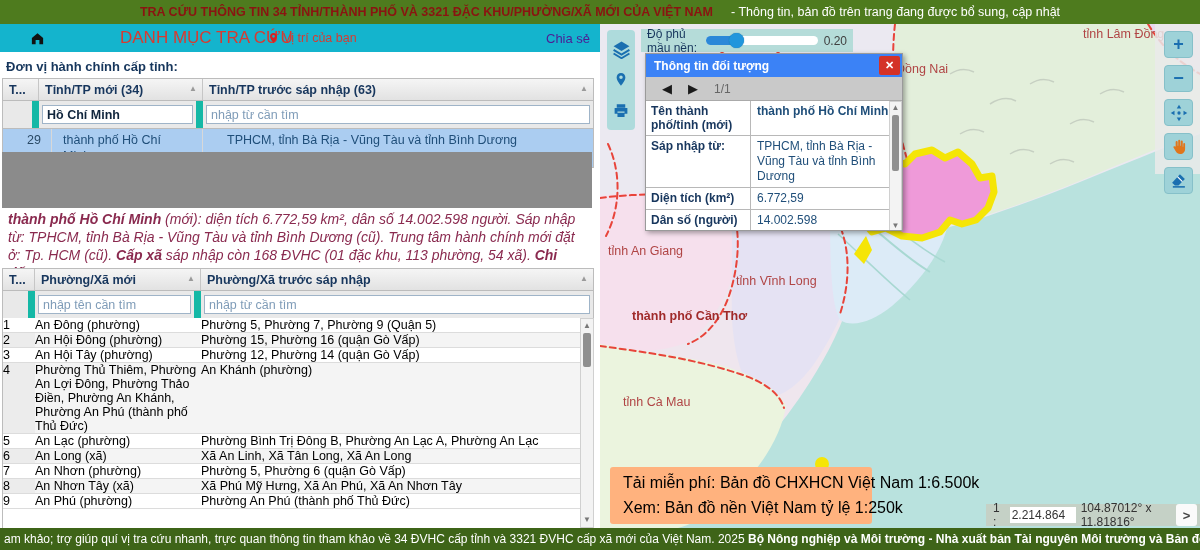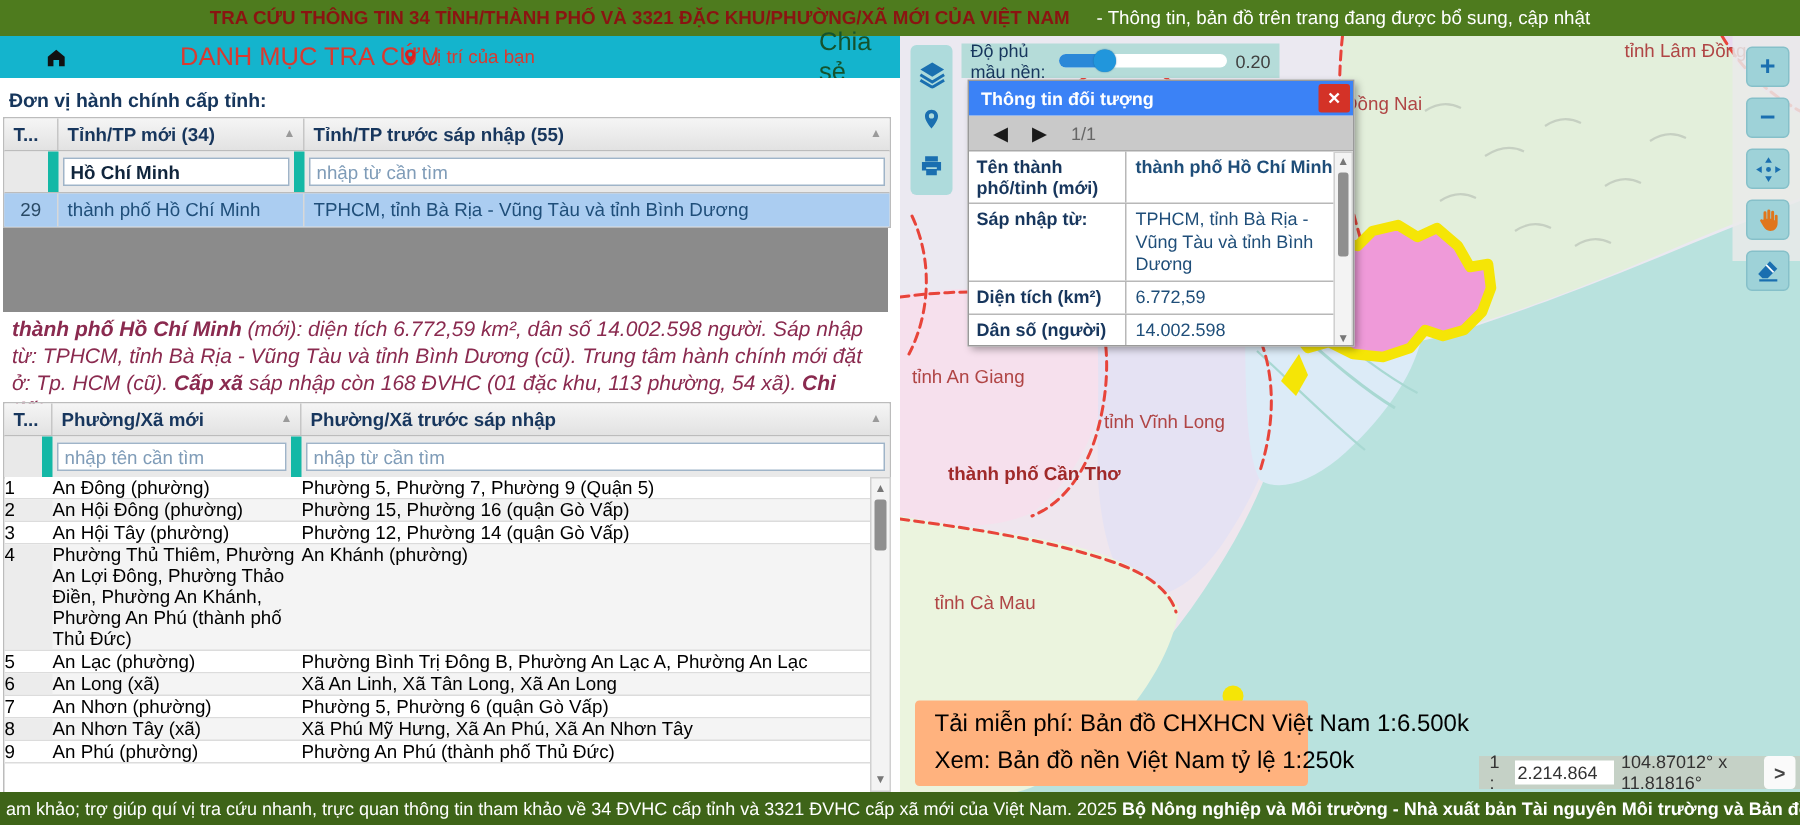--- a/index.html
+++ b/index.html
@@ -9,21 +9,21 @@
   .top-bar{position:absolute;top:0;left:0;width:1200px;height:24px;background:#4e7b1e;
            display:flex;align-items:center;justify-content:center;gap:18px;white-space:nowrap}
   .top-title{color:#8a1411;font-weight:bold;font-size:12.5px}
   .top-sub{color:#fff;font-size:12.5px}
   
   .nav-bar{position:absolute;top:24px;left:0;width:600px;height:28px;background:#14b4cd}
   .nav-item{position:absolute;top:0;height:28px;display:flex;align-items:center;gap:4px;cursor:pointer}
   .nav-home{left:30px}
   .nav-menu{left:120px;color:#d93a30;font-size:17px}
   .nav-loc{left:268px;color:#d93a30;font-size:12.5px}
-  .nav-share{left:546px;color:#14532d;font-size:17px}
+  .nav-share{left:546px;color:#4c1d95;font-size:13px}
   
   .left-panel{position:absolute;top:52px;left:0;width:600px;height:476px;background:#fff;overflow:hidden}
   .panel-heading{position:absolute;top:7px;left:6px;font-size:13px;font-weight:bold;color:#16365c}
   .tbl{position:absolute;left:2px;width:592px;border:1px solid #bcbcbc;box-sizing:border-box;font-size:12.5px}
   .t1{top:26px}
   .t2{top:216px;border-bottom:none}
   .thead,.tfilter,.trow{display:grid}
   .t1 .thead,.t1 .tfilter,.t1 .trow{grid-template-columns:36px 164px 1fr}
   .t2 .thead,.t2 .tfilter{grid-template-columns:32px 166px 1fr}
   .thead{background:linear-gradient(#f5f5f5,#e2e2e2);border-bottom:1px solid #bcbcbc;height:21px;align-items:center;color:#17365d;font-weight:bold}
@@ -31,21 +31,21 @@
   .thead .hc:last-child{border-right:none}
   .sort-asc{position:absolute;right:5px;top:6px;font-size:8px;color:#9a9a9a;line-height:8px}
   .tfilter{background:#e9e9e9;border-bottom:1px solid #bcbcbc;height:27px;align-items:center}
   .tfilter .fc{padding:0 3px;border-right:7px solid #14b8a6;height:27px;display:flex;align-items:center}
   .tfilter .fc:last-child{border-right:none}
   .tfilter input{height:19px;border:1px solid #9fb4c8;font-size:12.5px;padding:0 4px;width:100%;box-sizing:border-box;
                  font-family:"Liberation Sans",sans-serif;color:#10253c;outline:none}
   .tfilter input.val-input{font-weight:bold}
   .tfilter input::placeholder{color:#7f9cb8;font-weight:normal;opacity:1}
   .trow{color:#1f4e79}
-  .trow .c{padding:3px 6px;border-right:1px solid #d8d8d8;line-height:16px}
+  .trow .c{padding:3px 24px;border-right:1px solid #d8d8d8;line-height:16px}
   .trow .c:last-child{border-right:none}
   .trow .i{background:#efefef;text-align:center;color:#444}
   .sel-row{background:#abcdf1}
   .sel-row .i{background:#abcdf1;color:#2a4a66}
   .t2rows{position:absolute;top:266px;left:2px;width:578px;overflow:hidden;height:210px;font-size:12.5px;border-left:1px solid #bcbcbc}
   .t2row{display:grid;grid-template-columns:32px 166px 1fr;border-bottom:1px solid #dcdcdc;background:#fff}
   .t2row:nth-child(even){background:#f4f4f4}
   .t2row:nth-child(even) .i{background:#ececec}
   .gray-fill{position:absolute;top:100px;left:2px;width:590px;height:56px;background:#8b8b8b}
   .summary{position:absolute;top:158px;left:8px;width:578px;font-size:14px;line-height:18px;
@@ -142,21 +142,21 @@
   <div class="tbl t1">
     <div class="thead">
       <div class="hc">
           <span>T...</span>
         </div>
       <div class="hc">
           <span>Tỉnh/TP mới (34)</span>
           <span class="sort-asc">▲</span>
         </div>
       <div class="hc">
-          <span>Tỉnh/TP trước sáp nhập (55)</span>
+          <span>Tỉnh/TP trước sáp nhập (63)</span>
           <span class="sort-asc">▲</span>
         </div>
     </div>
     <div class="tfilter">
       <div class="fc"></div>
       <div class="fc">
           <input class="val-input" type="text" value="Hồ Chí Minh" style="">
         </div>
       <div class="fc">
           <input type="text" placeholder="nhập từ cần tìm" style="">

